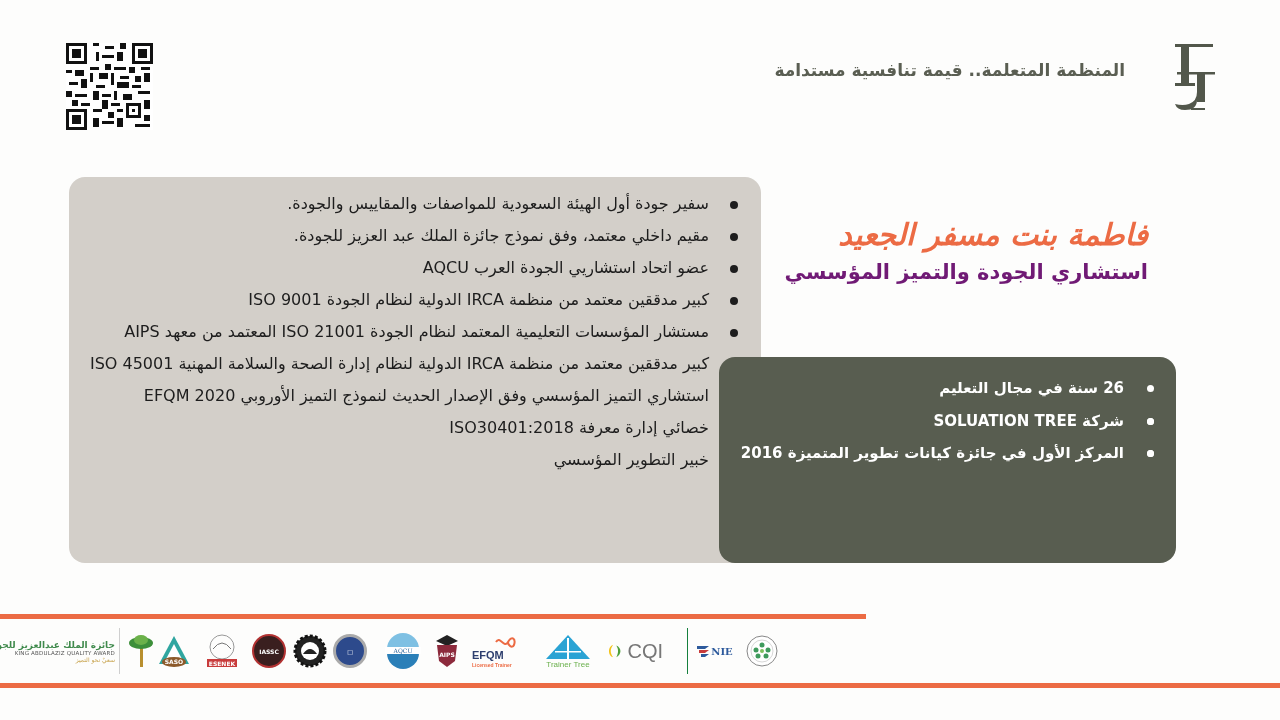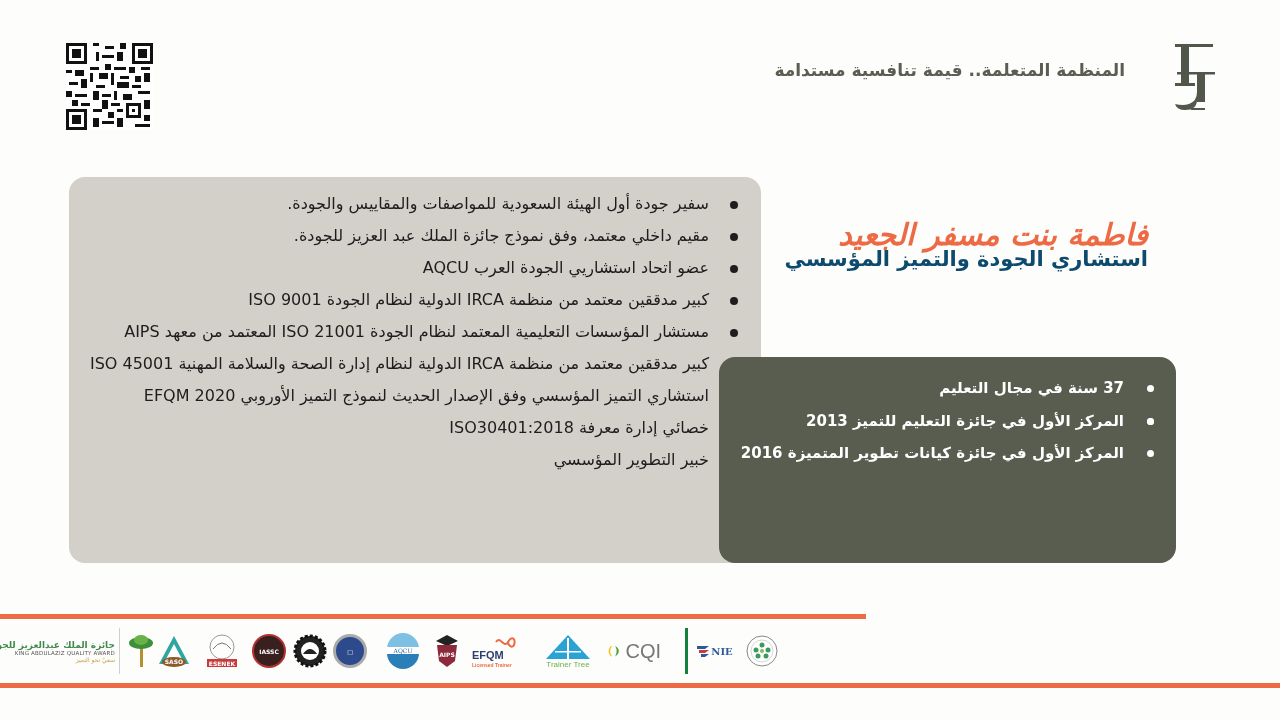--- a/index.html
+++ b/index.html
@@ -30,22 +30,22 @@
   .panel-left li .bullet {
     position: absolute; right: -29px; top: 8px; width: 8px; height: 8px;
     border-radius: 50%; background: #1d1d1d;
   }
 
   .person-name {
     position: absolute; right: 132px; top: 217px;
     font-size: 30px; font-weight: bold; color: #ec6b44; direction: rtl; white-space: nowrap; font-style: italic;
   }
   .person-title {
-    position: absolute; right: 132px; top: 247px;
-    font-size: 21px; font-weight: bold; color: #0c4a6e; direction: rtl; white-space: nowrap;
+    position: absolute; right: 132px; top: 260px;
+    font-size: 21px; font-weight: bold; color: #701a75; direction: rtl; white-space: nowrap;
   }
 
   .panel-right {
     position: absolute; left: 719px; top: 357px; width: 457px; height: 206px;
     background: #585d50; border-radius: 16px;
     padding: 20px 52px 0 10px; direction: rtl;
   }
   .panel-right ul { list-style: none; }
   .panel-right li {
     position: relative; font-size: 15px; font-weight: bold; color: #ffffff;
@@ -168,23 +168,24 @@
     <li><span class="bullet"></span><span>خصائي إدارة معرفة ISO30401:2018</span></li>
     <li><span class="bullet"></span><span>خبير التطوير المؤسسي</span></li>
   </ul>
 </div>
 
 <div class="person-name">فاطمة بنت مسفر الجعيد</div>
 <div class="person-title">استشاري الجودة والتميز المؤسسي</div>
 
 <div class="panel-right">
   <ul>
-    <li><span class="bullet"></span><span>37 سنة في مجال التعليم</span></li>
+    <li><span class="bullet"></span><span>26 سنة في مجال التعليم</span></li>
     <li><span class="bullet"></span></li>
-    <li><span class="bullet"></span><span>المركز الأول في جائزة التعليم للتميز 2013</span></li>
+    <li><span class="bullet"></span><span>شركة SOLUATION TREE</span></li>
+    <li><span class="bullet"></span></li>
     <li><span class="bullet"></span><span>المركز الأول في جائزة كيانات تطوير المتميزة 2016</span></li>
   </ul>
 </div>
 
 <div class="stripe-top"></div>
 <div class="stripe-bottom"></div>
 
 <div class="logos">
   <div class="logo kaqa">
     <span class="ar">جائزة الملك عبدالعزيز للجودة</span>
@@ -250,21 +251,21 @@
     <span style="font-size:5px;color:#ec6b44;font-weight:bold;">Licensed Trainer</span>
   </div>
   <div class="logo txt-logo" style="width:64px;flex-direction:column;">
     <svg width="46" height="26" viewBox="0 0 46 26">
         <polygon points="23,1 45,25 1,25" fill="#2aa3d4"></polygon>
         <rect x="22" y="4" width="2" height="21" fill="#fff"></rect>
         <rect x="10" y="17" width="26" height="1.5" fill="#fff"></rect>
       </svg>
     <span style="font-size:8px;color:#6ab04c;">Trainer Tree</span>
   </div>
-  <div class="logo txt-logo" style="width:82px;border-right:3px solid #15803d;padding-right:24px;margin-left:6px;">
+  <div class="logo txt-logo" style="width:82px;border-right:1px solid #15803d;padding-right:24px;margin-left:6px;">
     <svg width="22" height="20" viewBox="0 0 22 20">
         <path d="M9 2 C2 4 2 16 9 18 C5 12 5 8 9 2" fill="#f2c318"></path>
         <path d="M13 3 C20 6 20 14 13 18 C16 12 16 8 13 3" fill="#4d9f3a"></path>
       </svg>
     <span style="font-size:20px;color:#777;margin-left:4px;">CQI</span>
   </div>
   <div class="logo txt-logo" style="width:54px;">
     <svg width="14" height="16" viewBox="0 0 14 16">
         <path d="M0 3 H12 L8 6 H0 Z" fill="#2d5a9c"></path>
         <path d="M2 7 H12 L8 10 H2 Z" fill="#c83b3b"></path>

